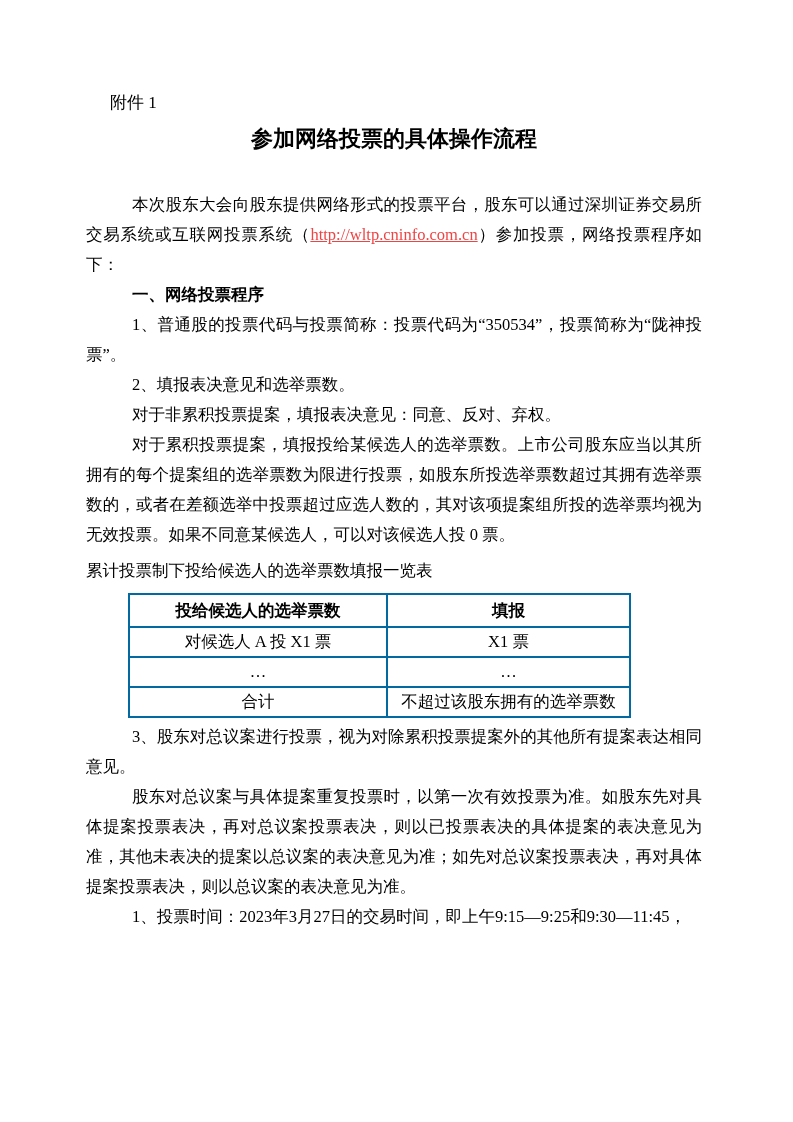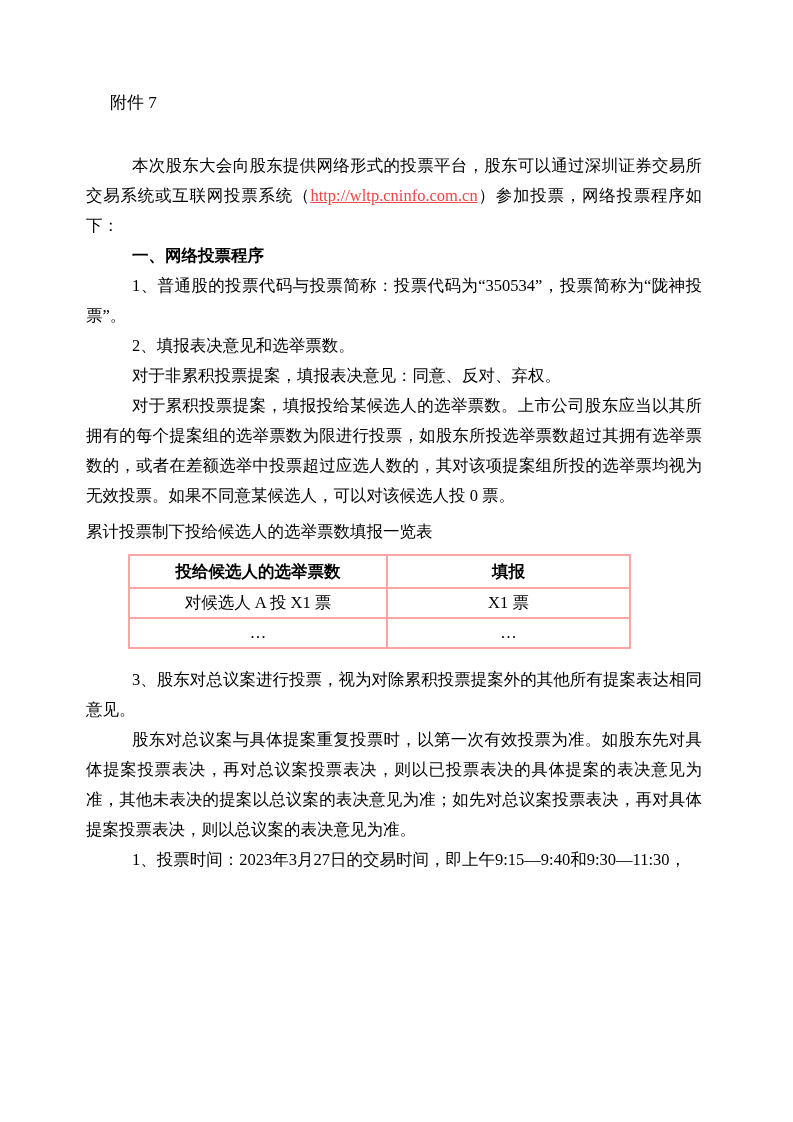--- a/index.html
+++ b/index.html
@@ -54,47 +54,48 @@
     cursor: pointer;
   }
   table.ballot {
     margin: 7px 0 0 42px;
     border-collapse: collapse;
     table-layout: fixed;
     width: 501px;
   }
   table.ballot th,
   table.ballot td {
-    border: 2px solid #fca5a5;
+    border: 2px solid #0369a1;
     text-align: center;
     vertical-align: middle;
     padding: 0;
     font-size: 16.5px;
   }
   table.ballot th {
     height: 31px;
     font-weight: bold;
   }
   table.ballot td {
     height: 28px;
     font-weight: normal;
   }
   table.ballot col.c1 { width: 258px; }
   table.ballot col.c2 { width: 243px; }
   .after-table {
-    margin-top: 16px;
+    margin-top: 4px;
   }
 </style>
 </head>
 <body>
 
 <div class="page">
 
-  <div class="attachment">附件 7</div>
+  <div class="attachment">附件 1</div>
 
+  <h1 class="title">参加网络投票的具体操作流程</h1>
 
   <div class="body">
 
     <p class="para"><span>本次股东大会向股东提供网络形式的投票平台，股东可以通过深圳证券交易所交易系统或互联网投票系统（</span><span class="link">http://wltp.cninfo.com.cn</span><span>）参加投票，网络投票程序如下：</span></p>
 
     <p class="para bold">一、网络投票程序</p>
 
     <p class="para">1、普通股的投票代码与投票简称：投票代码为“350534”，投票简称为“陇神投票”。</p>
 
     <p class="para">2、填报表决意见和选举票数。</p>
@@ -118,24 +119,28 @@
       </thead>
       <tbody>
         <tr>
           <td>对候选人 A 投 X1 票</td>
           <td>X1 票</td>
         </tr>
         <tr>
           <td>…</td>
           <td>…</td>
         </tr>
+        <tr>
+          <td>合计</td>
+          <td>不超过该股东拥有的选举票数</td>
+        </tr>
       </tbody>
     </table>
 
     <p class="para after-table">3、股东对总议案进行投票，视为对除累积投票提案外的其他所有提案表达相同意见。</p>
 
     <p class="para">股东对总议案与具体提案重复投票时，以第一次有效投票为准。如股东先对具体提案投票表决，再对总议案投票表决，则以已投票表决的具体提案的表决意见为准，其他未表决的提案以总议案的表决意见为准；如先对总议案投票表决，再对具体提案投票表决，则以总议案的表决意见为准。</p>
 
 
-    <p class="para">1、投票时间：2023年3月27日的交易时间，即上午9:15—9:40和9:30—11:30，</p>
+    <p class="para">1、投票时间：2023年3月27日的交易时间，即上午9:15—9:25和9:30—11:45，</p>
 
   </div>
 </div>
 
 </body></html>

